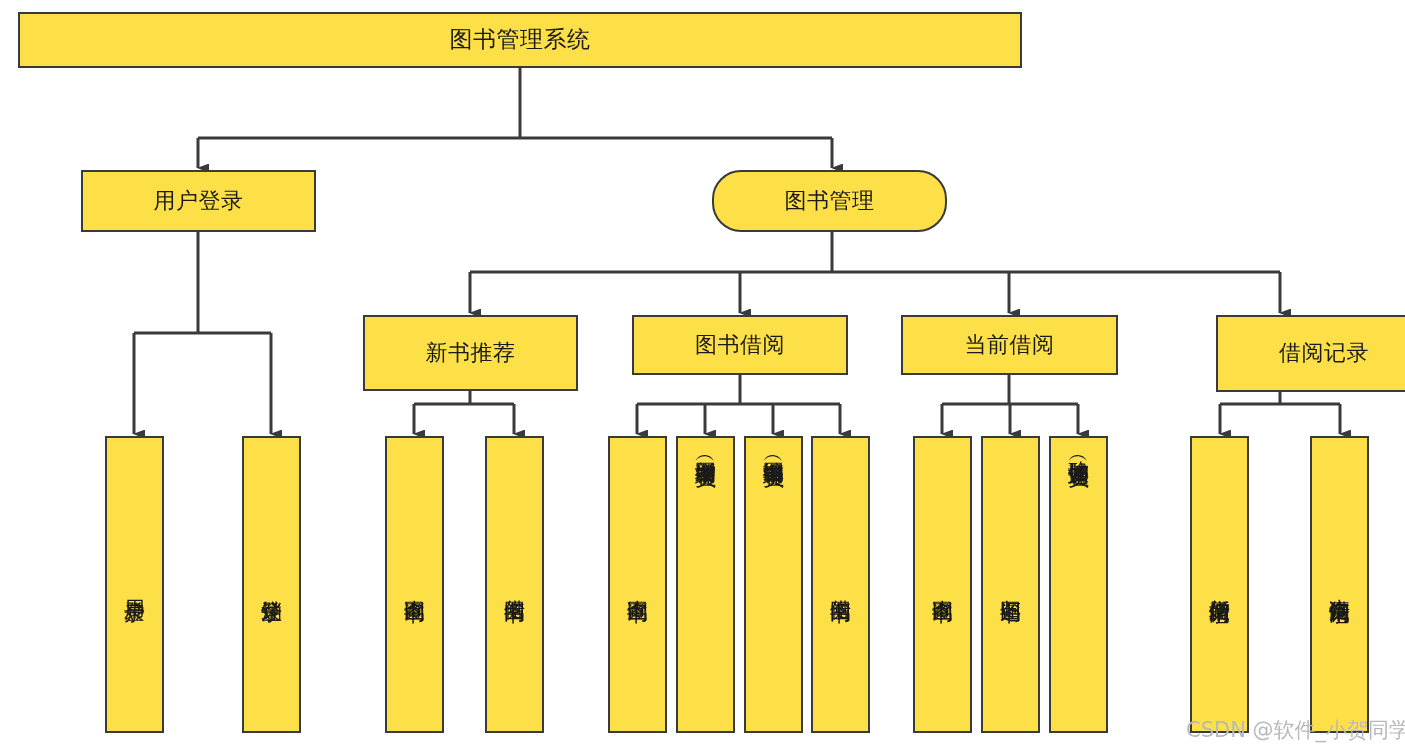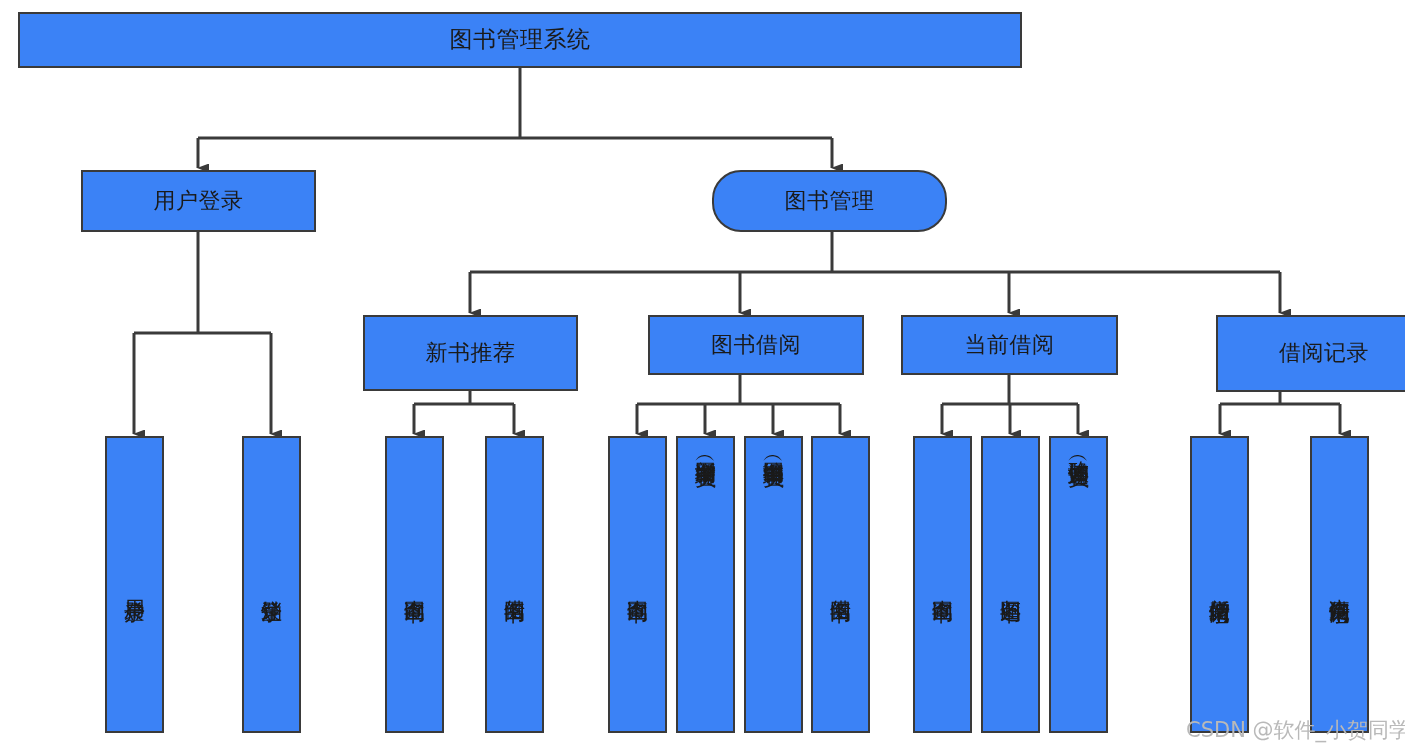--- a/index.html
+++ b/index.html
@@ -20,21 +20,21 @@
     left: 0;
     top: 0;
     width: 1405px;
     height: 747px;
     pointer-events: none;
   }
   .node {
     position: absolute;
     box-sizing: border-box;
     border: 2px solid #3a3a3a;
-    background: #3b82f6;
+    background: #fde047;
     display: flex;
     align-items: center;
     justify-content: center;
     color: #1a1a1a;
   }
   .node .lbl {
     display: block;
     text-align: center;
     line-height: 1.12;
     letter-spacing: 0.5px;
@@ -137,21 +137,21 @@
   <div class="node horiz" style="left:81px; top:170px; width:235px; height:62px;">
     <span class="lbl">用户登录</span>
   </div>
   <div class="node horiz" style="left:712px; top:170px; width:235px; height:62px;border-radius:29px;">
     <span class="lbl">图书管理</span>
   </div>
 
   <div class="node horiz" style="left:363px; top:315px; width:215px; height:76px;">
     <span class="lbl">新书推荐</span>
   </div>
-  <div class="node horiz" style="left:632px; top:315px; width:216px; height:60px;margin-left:16px;">
+  <div class="node horiz" style="left:632px; top:315px; width:216px; height:60px;">
     <span class="lbl">图书借阅</span>
   </div>
   <div class="node horiz" style="left:901px; top:315px; width:217px; height:60px;">
     <span class="lbl">当前借阅</span>
   </div>
   <div class="node horiz" style="left:1216px; top:315px; width:216px; height:77px;">
     <span class="lbl">借阅记录</span>
   </div>
 
   <div class="node vert center" style="left:105px; top:436px; width:59px; height:297px;">

